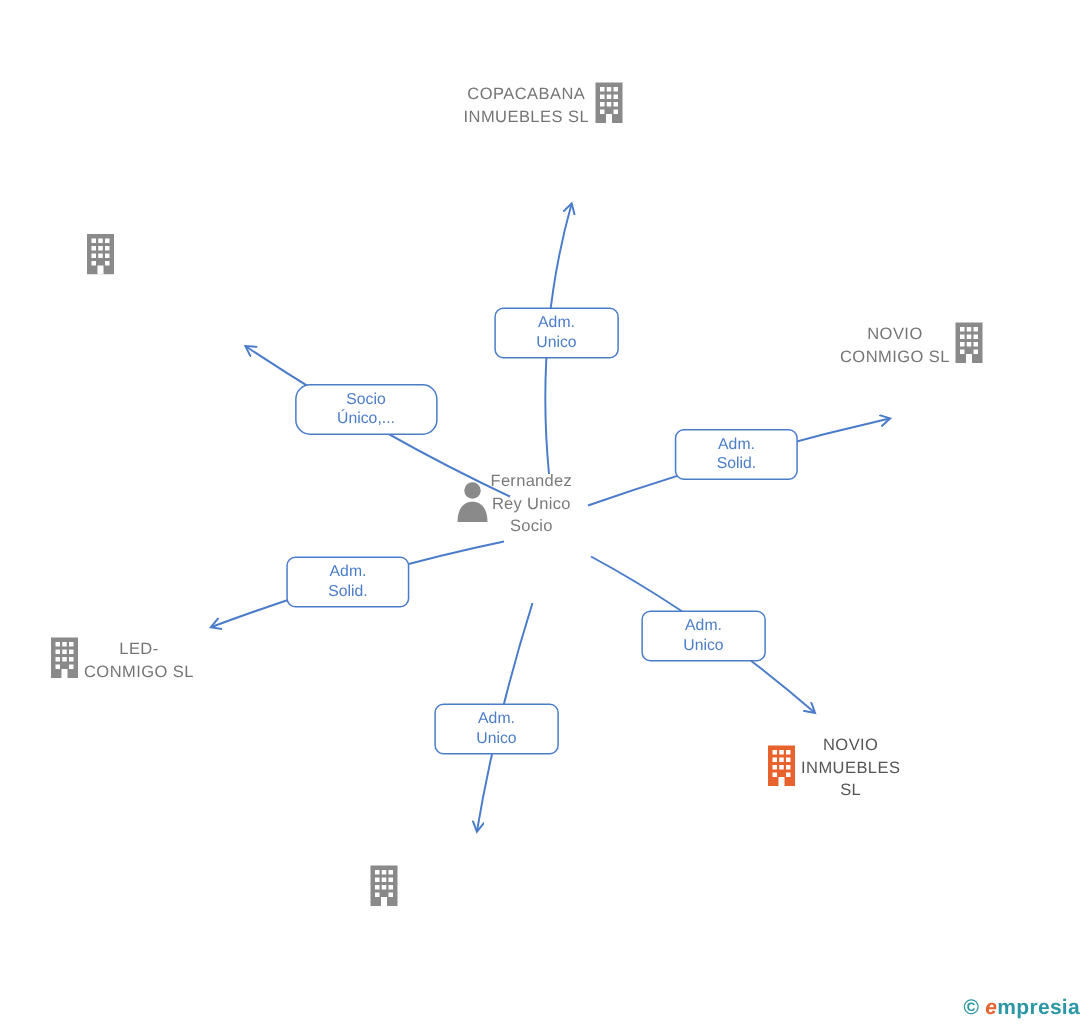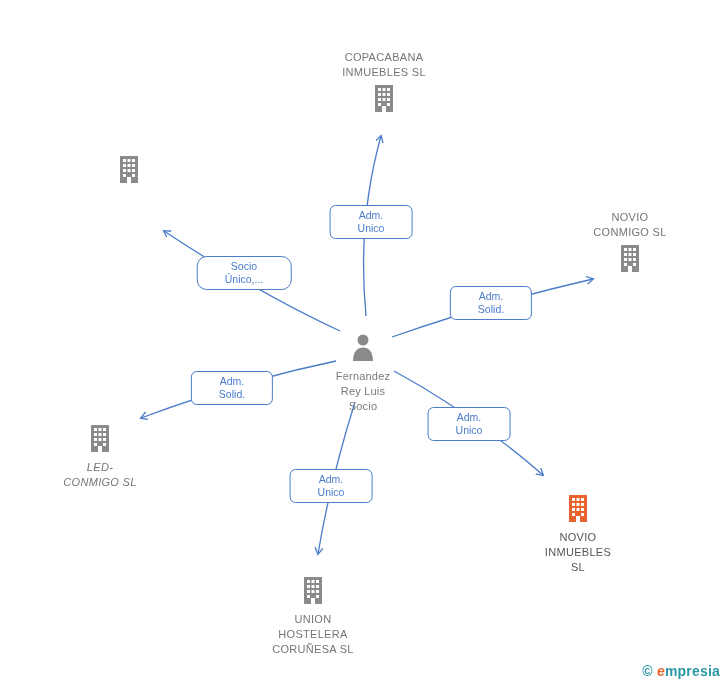--- a/index.html
+++ b/index.html
@@ -17,21 +17,21 @@
     background:#ffffff;
     font-family:"Liberation Sans","DejaVu Sans",sans-serif;
     overflow:hidden;
   }
   .edges{position:absolute;left:0;top:0;width:728px;height:685px;}
   .edges path{fill:none;stroke:var(--edge_blue);stroke-width:1.3;}
 
   .node{
     position:absolute;
     display:flex;
-    flex-direction:column;
+    flex-direction:row;
     align-items:center;
     text-align:center;
     color:var(--label_gray);
     font-size:11px;
     line-height:15px;
     letter-spacing:.3px;
   }
   .node .icon{display:block;color:var(--icon_gray);margin:4px 0;}
   .node.highlight .icon{color:var(--highlight_orange);}
   .node.highlight .lines{color:var(--novio_text);}
@@ -76,30 +76,30 @@
     </marker>
   </defs>
   <path d="M366,316 Q357,222 381,136" marker-end="url(#arrow)"></path>
   <path d="M340,331 Q256,292 164,231" marker-end="url(#arrow)"></path>
   <path d="M392,337 Q492,302 593,279" marker-end="url(#arrow)"></path>
   <path d="M336,361 Q240,381 141,418" marker-end="url(#arrow)"></path>
   <path d="M394,371 Q470,412 543,475" marker-end="url(#arrow)"></path>
   <path d="M355,402 Q330,482 318,554" marker-end="url(#arrow)"></path>
 </svg>
 
-<div class="node" style="left:303px;top:330px;width:120px;align-items:center;">
+<div class="node" style="left:303px;top:314px;width:120px;align-items:center;">
   <span class="icon">
     <svg width="24" height="27" viewBox="0 0 24 27">
       <circle cx="12" cy="6" r="5.5" fill="currentColor"></circle>
       <path d="M2,27 C2,17.5 6.5,13.5 12,13.5 C17.5,13.5 22,17.5 22,27 Z" fill="currentColor"></path>
     </svg>
   </span>
   <span class="lines person-name">
     <span>Fernandez</span>
-    <span>Rey Luis</span>
+    <span>Rey Unico</span>
     <span>Socio</span>
   </span>
 </div>
 
 <div class="node" style="left:309px;top:50px;width:150px;">
   <span class="lines">
     <span>COPACABANA</span>
     <span>INMUEBLES  SL</span>
   </span>
   <span class="icon">
@@ -164,21 +164,21 @@
           <rect x="11.5" y="14" width="3" height="3"></rect>
           <rect x="16" y="14" width="3" height="3"></rect>
         <rect x="7" y="19" width="3" height="3"></rect>
           <rect x="16" y="19" width="3" height="3"></rect>
         <rect x="11" y="22" width="4" height="6"></rect>
       </g>
     </svg>
   </span>
 </div>
 
-<div class="node" style="left:30px;top:420px;width:140px;font-style:italic;">
+<div class="node" style="left:30px;top:420px;width:140px;">
   <span class="icon">
     <svg width="26" height="28" viewBox="0 0 26 28">
       <rect x="4" y="1" width="18" height="27" fill="currentColor"></rect>
       <g fill="#ffffff">
         <rect x="7" y="4" width="3" height="3"></rect>
           <rect x="11.5" y="4" width="3" height="3"></rect>
           <rect x="16" y="4" width="3" height="3"></rect>
         <rect x="7" y="9" width="3" height="3"></rect>
           <rect x="11.5" y="9" width="3" height="3"></rect>
           <rect x="16" y="9" width="3" height="3"></rect>
@@ -237,25 +237,20 @@
           <rect x="16" y="9" width="3" height="3"></rect>
         <rect x="7" y="14" width="3" height="3"></rect>
           <rect x="11.5" y="14" width="3" height="3"></rect>
           <rect x="16" y="14" width="3" height="3"></rect>
         <rect x="7" y="19" width="3" height="3"></rect>
           <rect x="16" y="19" width="3" height="3"></rect>
         <rect x="11" y="22" width="4" height="6"></rect>
       </g>
     </svg>
   </span>
-  <span class="lines">
-    <span>UNION</span>
-    <span>HOSTELERA</span>
-    <span>CORUÑESA  SL</span>
-  </span>
 </div>
 
 <div class="edge-label" style="left:371px;top:222px;">
   <span>Adm.</span>
   <span>Unico</span>
 </div>
 <div class="edge-label" style="left:244px;top:273px;border-radius:10px;">
   <span>Socio</span>
   <span>Único,...</span>
 </div>

